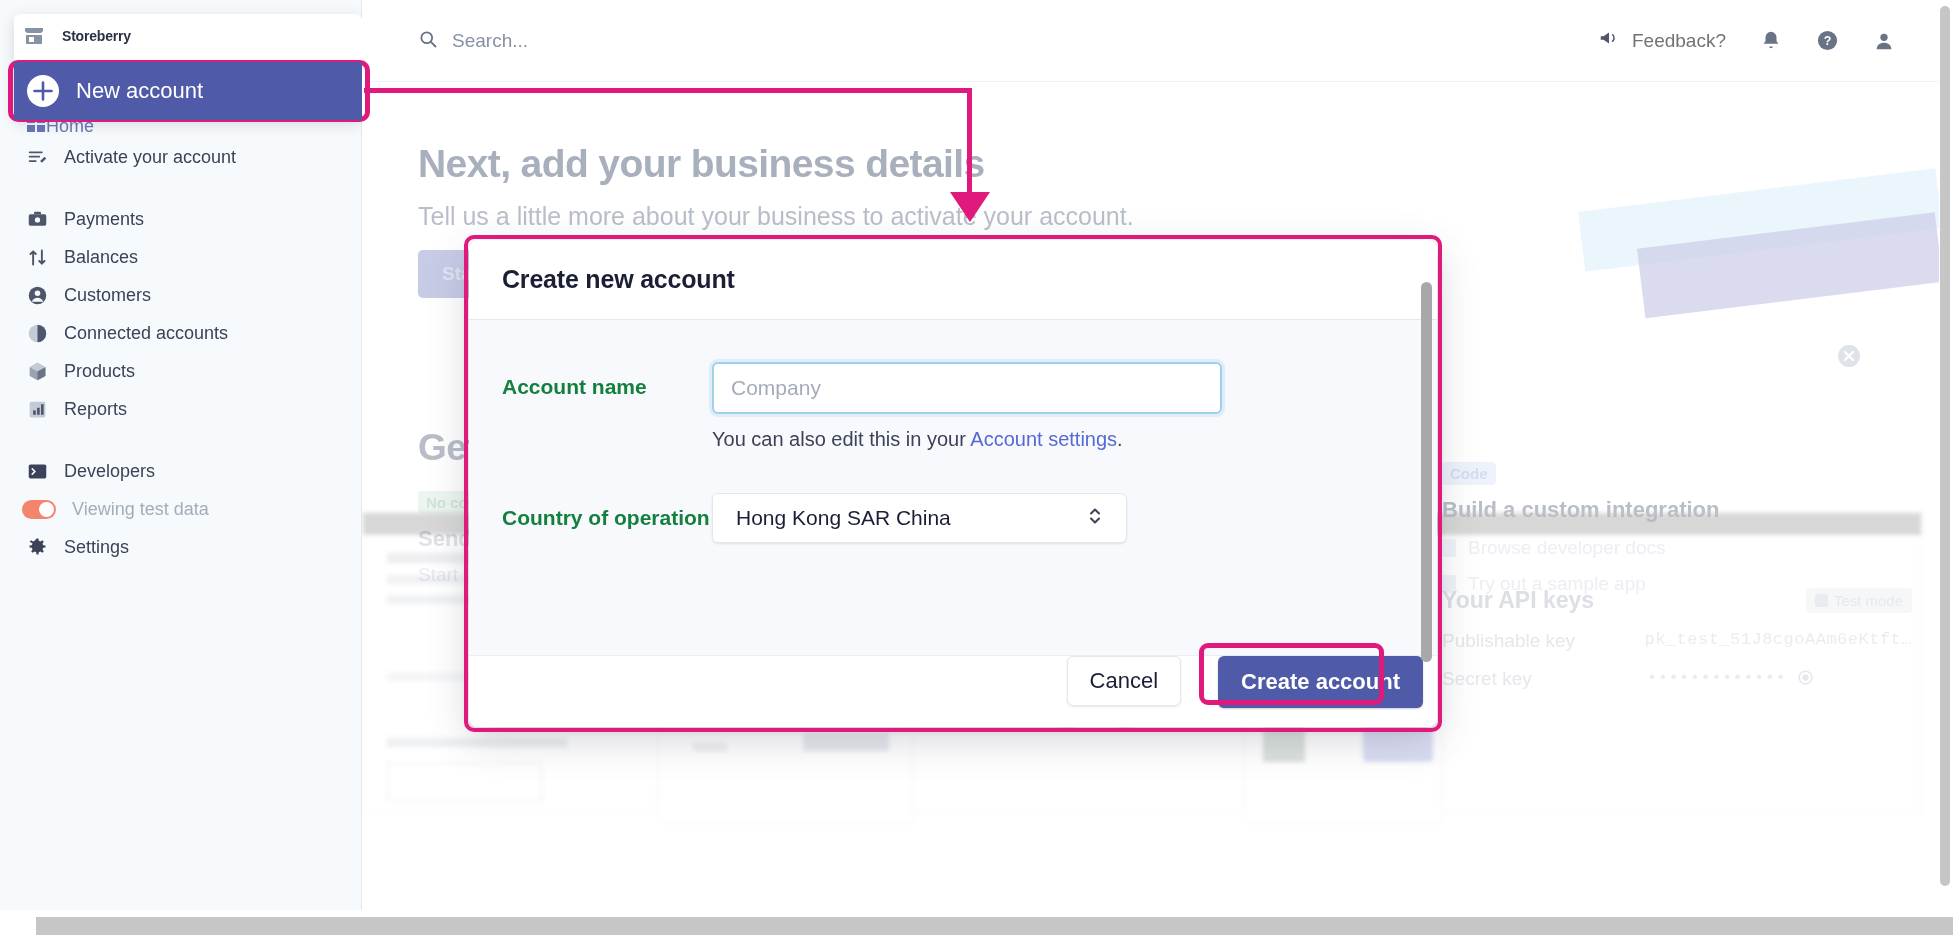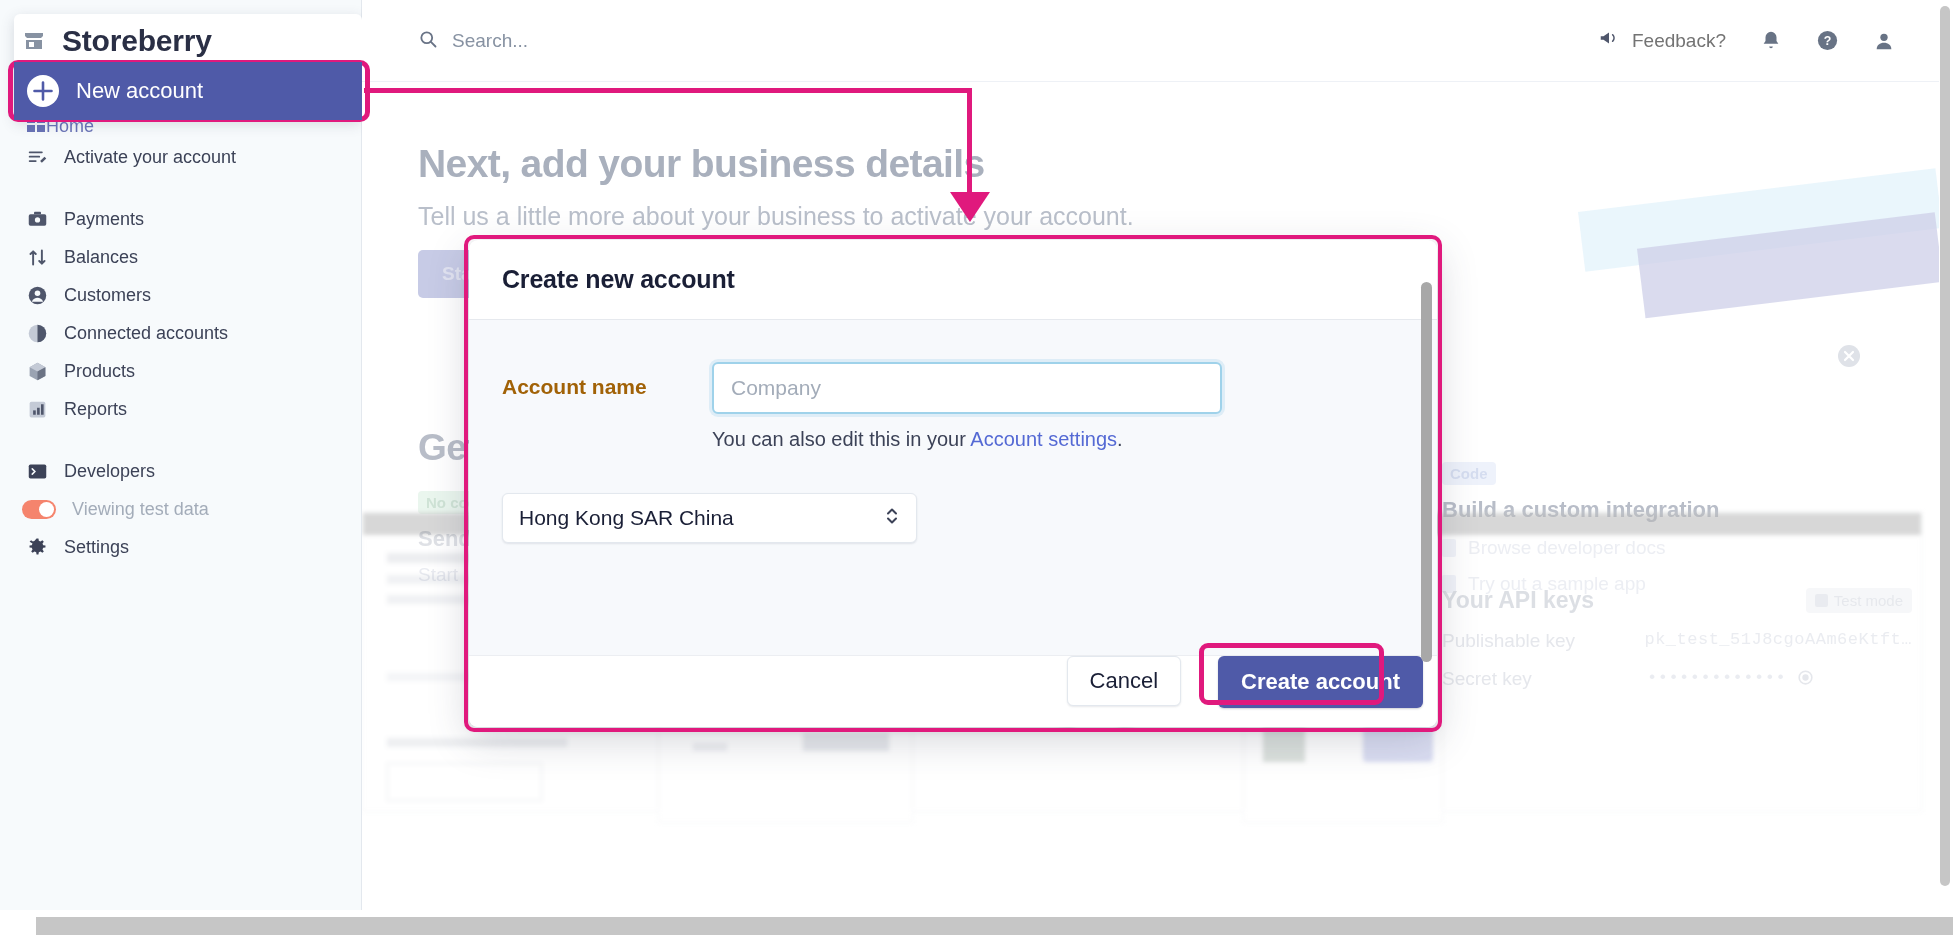--- a/index.html
+++ b/index.html
@@ -14,21 +14,21 @@
   
   .sidebar {
     position: absolute; left: 0; top: 0; width: 362px; height: 910px;
     background: #f7fafc;
     border-right: 1px solid #e3e8ee;
   }
   .brand {
     position: absolute; left: 22px; top: 24px; display: flex; align-items: center; gap: 16px;
   }
   .brand-icon { width: 24px; height: 24px; color:#8792a2; }
-  .brand-name { font-size: 30px; font-weight: 700; color: #2a2f45; letter-spacing: -0.2px; }
+  .brand-name { font-size: 14px; font-weight: 700; color: #2a2f45; letter-spacing: -0.2px; }
 
   .nav { position: absolute; left: 0; top: 108px; width: 362px; }
   .nav-item {
     display: flex; align-items: center; gap: 16px;
     height: 38px; padding-left: 26px; cursor: pointer;
     font-size: 18px; color: #3c4257;
   }
   .nav-item .ico { width: 22px; height: 22px; display:flex; align-items:center; justify-content:center; color:#4f566b; flex:0 0 22px;}
   .nav-gap { height: 24px; }
   .nav-item.muted { color:#a3acb9; }
@@ -115,35 +115,35 @@
     position: absolute; left: 469px; top: 240px; width: 968px; height: 487px;
     background:#ffffff; border-radius: 9px;
     box-shadow: 0 12px 40px rgba(60,66,87,.22), 0 3px 10px rgba(60,66,87,.12);
     overflow:hidden;
   }
   .modal-head { height: 80px; display:flex; align-items:center; padding-left: 33px; border-bottom:1px solid #e6e9ee;}
   .modal-title { font-size: 25px; font-weight: 700; color:#1a1f36; letter-spacing:-0.2px;}
   .modal-body { background:#f7f9fc; height: 335px; padding: 42px 0 0 33px; position:relative;}
   .frow { display:flex; align-items:flex-start; }
   .frow + .frow { margin-top: 42px; }
-  .flabel { width: 210px; padding-top: 12px; font-size: 21px; font-weight:700; color:#a16207; line-height:1.28;}
+  .flabel { width: 210px; padding-top: 12px; font-size: 21px; font-weight:700; color:#15803d; line-height:1.28;}
   .field-col { flex: 1; }
   .text-input {
     width: 510px; height: 52px; border-radius: 6px;
     border: 2px solid #9fd2ea; background:#fff;
     box-shadow: 0 0 0 3px rgba(159,210,234,.28);
     display:flex; align-items:center; padding: 0 17px;
     font-size: 21px; color:#a3acb9;
   }
   .help { margin-top: 14px; font-size: 20px; color:#3c4257; }
   .help a { color:#5469d4; text-decoration:none; }
   .select {
     width: 415px; height: 50px; border-radius: 6px; background:#fff;
     border:1px solid #e3e8ee; box-shadow:0 1px 2px rgba(60,66,87,.12);
-    display:flex; align-items:center; padding: 0 16px;
+    display:flex; align-items:center; padding: 0 23px;
     font-size: 21px; color:#1a1f36;
   }
   .select .chev { margin-left:auto; color:#3c4257; }
   .modal-foot {
     height: 72px; background:#fff; display:flex; align-items:flex-start; justify-content:flex-end;
     padding-right: 14px; gap: 15px; border-top:1px solid #eceef2;
   }
   .btn-cancel {
     background:#fff; border:1px solid #e3e8ee; border-radius:6px;
     box-shadow:0 1px 2px rgba(60,66,87,.12);
@@ -485,20 +485,21 @@
           <div class="text-input">
             <span>Company</span>
           </div>
           <div class="help">
             <span>You can also edit this in your </span><a href="#">Account settings</a><span>.</span>
           </div>
         </div>
       </div>
 
       <div class="frow">
+        <div class="flabel">Country of operation</div>
         <div class="field-col">
           <div class="select">
             <span>Hong Kong SAR China</span>
             <span class="chev">
               <svg width="16" height="22" viewBox="0 0 16 22" fill="none" stroke="currentColor" stroke-width="2" stroke-linecap="round" stroke-linejoin="round">
                 <path d="M4 8.5L8 4.5l4 4"></path>
                   <path d="M4 13.5L8 17.5l4-4"></path>
               </svg>
             </span>
           </div>

